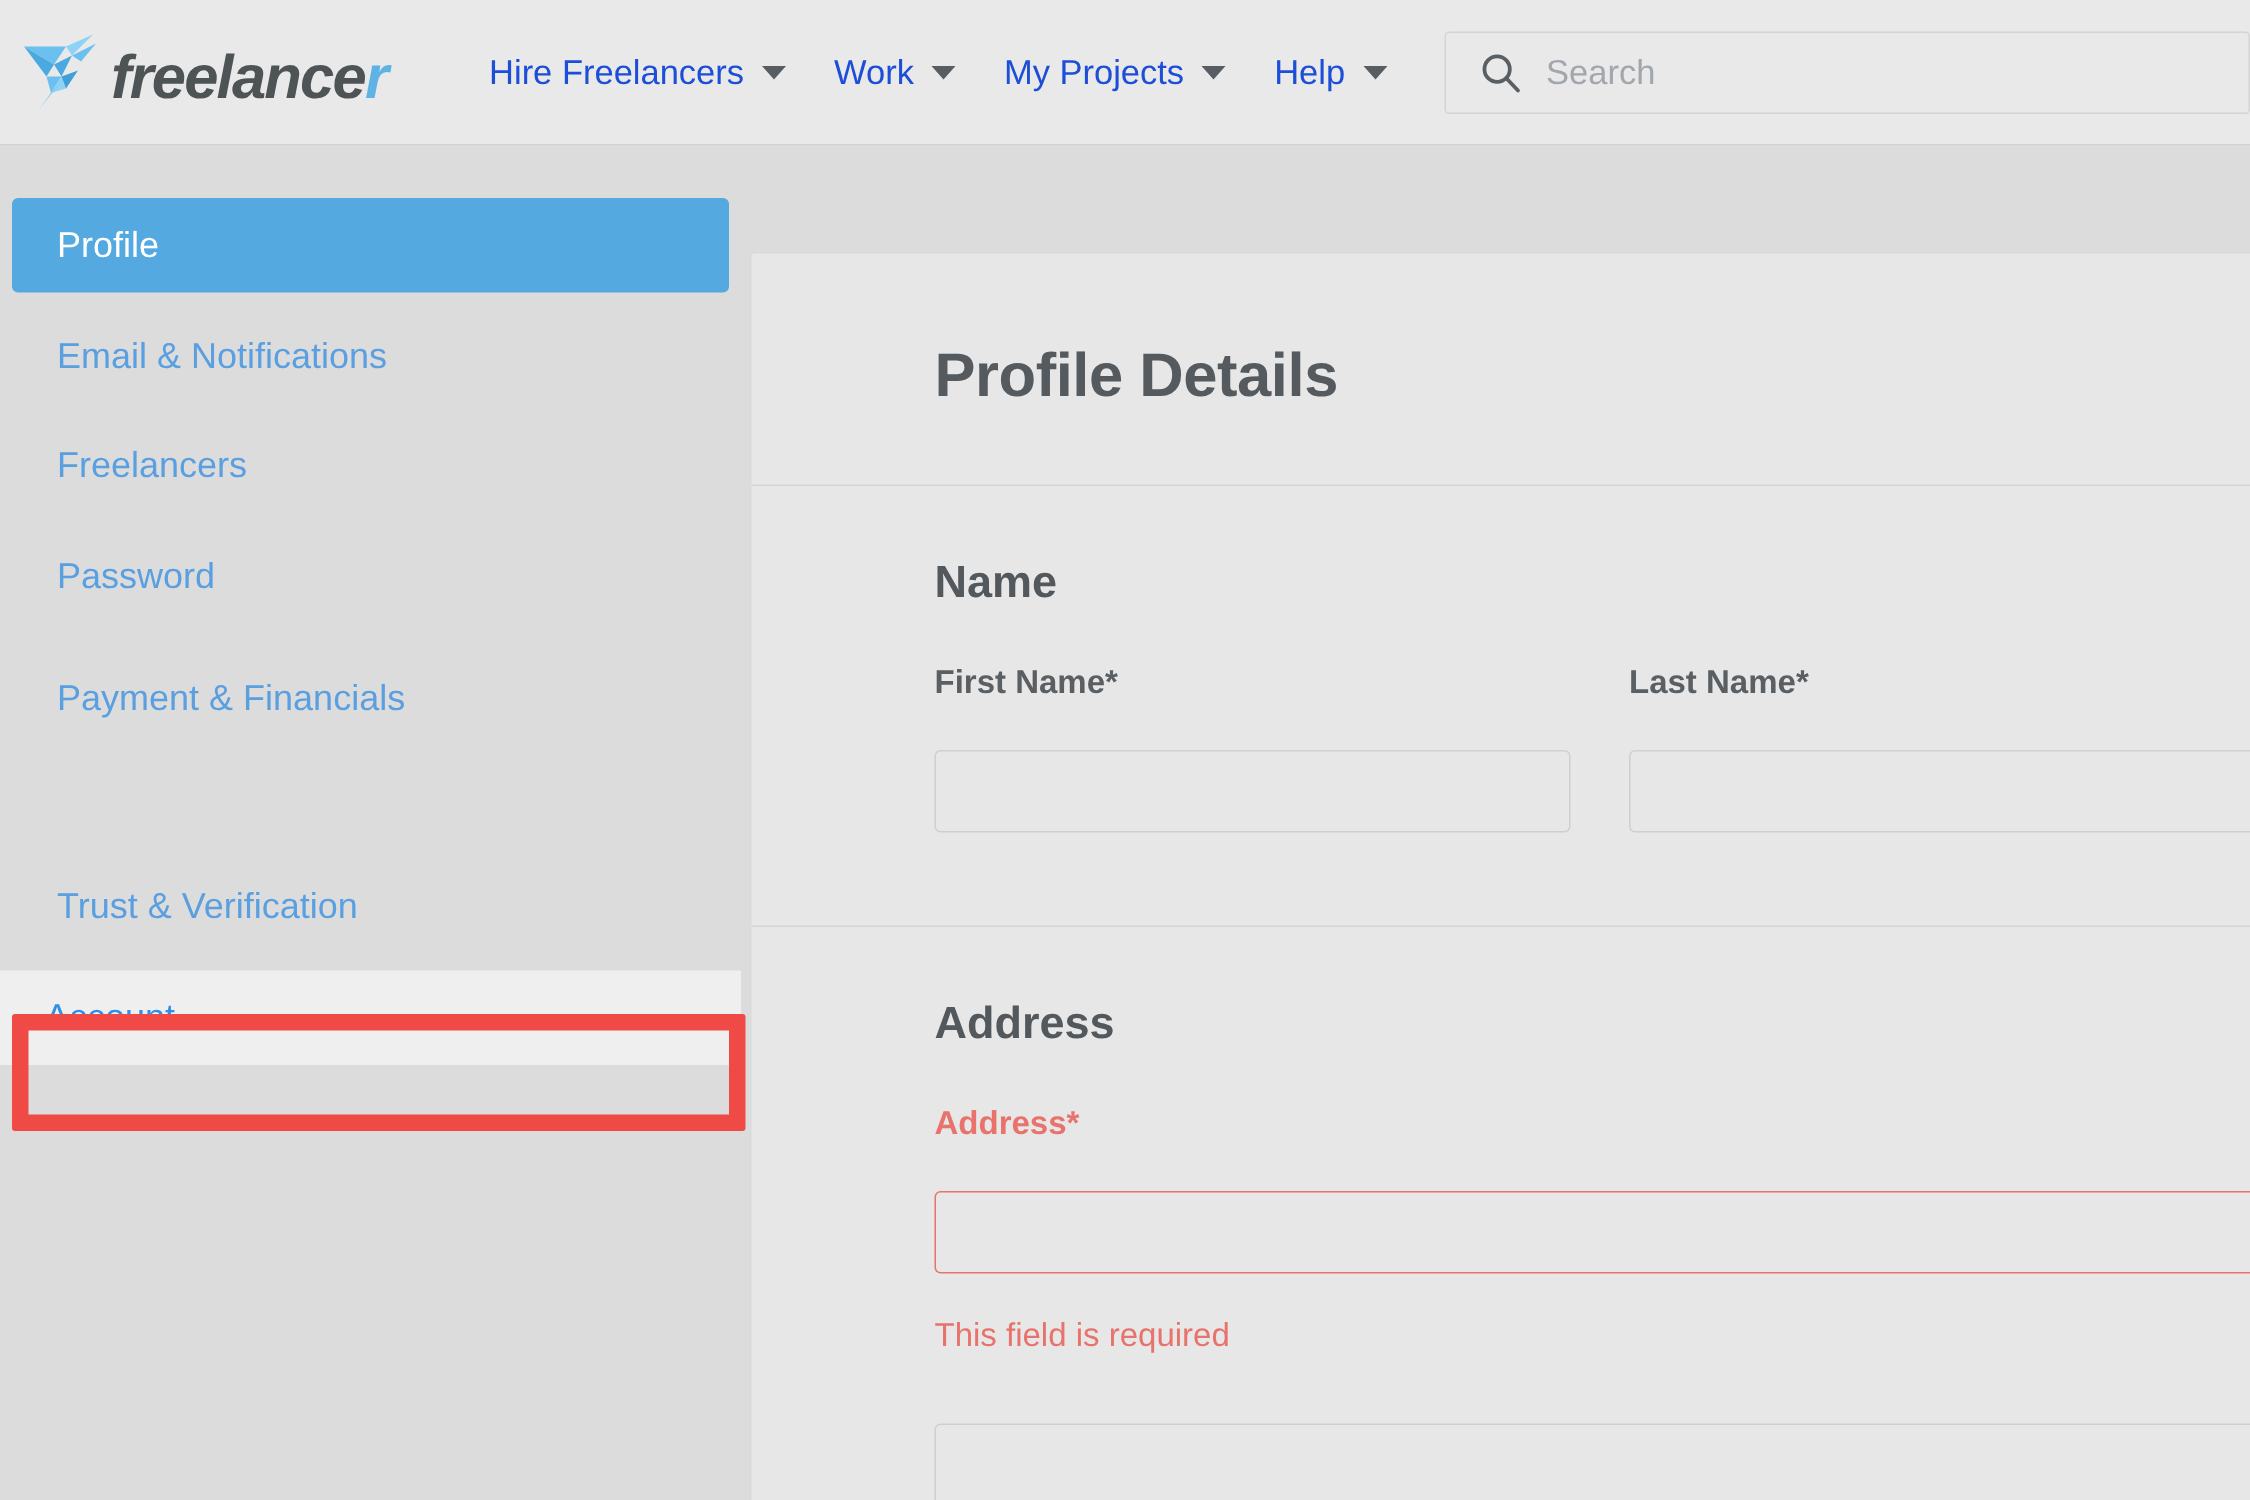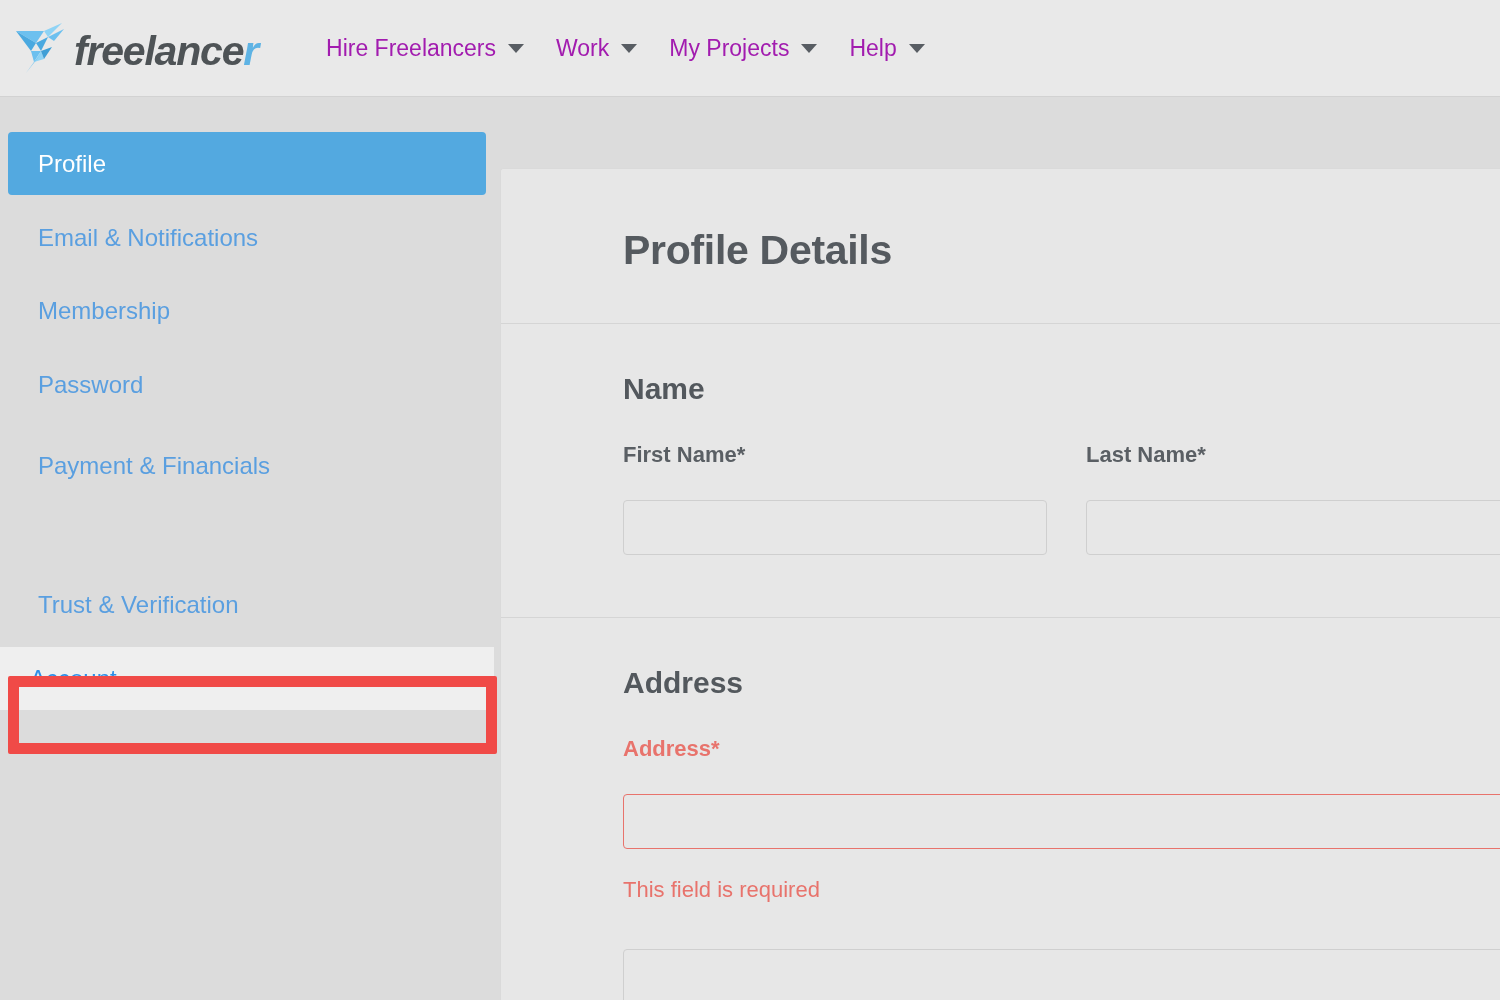--- a/index.html
+++ b/index.html
@@ -60,21 +60,21 @@
 
   .nav {
     display: flex;
     align-items: center;
     height: 100%;
   }
   .nav-item {
     display: flex;
     align-items: center;
     font-size: 23px;
-    color: #a21caf;
+    color: #1d4ed8;
     padding: 0 16px;
     cursor: pointer;
     white-space: nowrap;
   }
   .caret {
     display: inline-block;
     margin-left: 12px;
     width: 0; height: 0;
     border-left: 8px solid transparent;
     border-right: 8px solid transparent;
@@ -263,35 +263,42 @@
     <div class="nav-item">
       <span>My Projects</span>
       <span class="caret"></span>
     </div>
     <div class="nav-item">
       <span>Help</span>
       <span class="caret"></span>
     </div>
   </div>
 
+  <div class="search-box">
+    <svg class="search-icon" viewBox="0 0 24 24">
+      <circle cx="10" cy="10" r="7" fill="none" stroke="#5a5f64" stroke-width="2.1"></circle>
+      <line x1="15.2" y1="15.2" x2="21.5" y2="21.8" stroke="#5a5f64" stroke-width="2.1" stroke-linecap="round"></line>
+    </svg>
+    <span class="search-placeholder">Search</span>
+  </div>
 
 </div>
 
 <div class="sidebar">
 
   <div class="side-item active" style="top:34px;">
     <span>Profile</span>
   </div>
 
   <div class="side-item" style="top:108px;">
     <span>Email &amp; Notifications</span>
   </div>
 
   <div class="side-item" style="top:181px;">
-    <span>Membership</span>
+    <span>Freelancers</span>
   </div>
 
   <div class="side-item" style="top:255px;">
     <span>Password</span>
   </div>
 
   <div class="side-item" style="top:336px;">
     <span>Payment &amp; Financials</span>
   </div>
 

